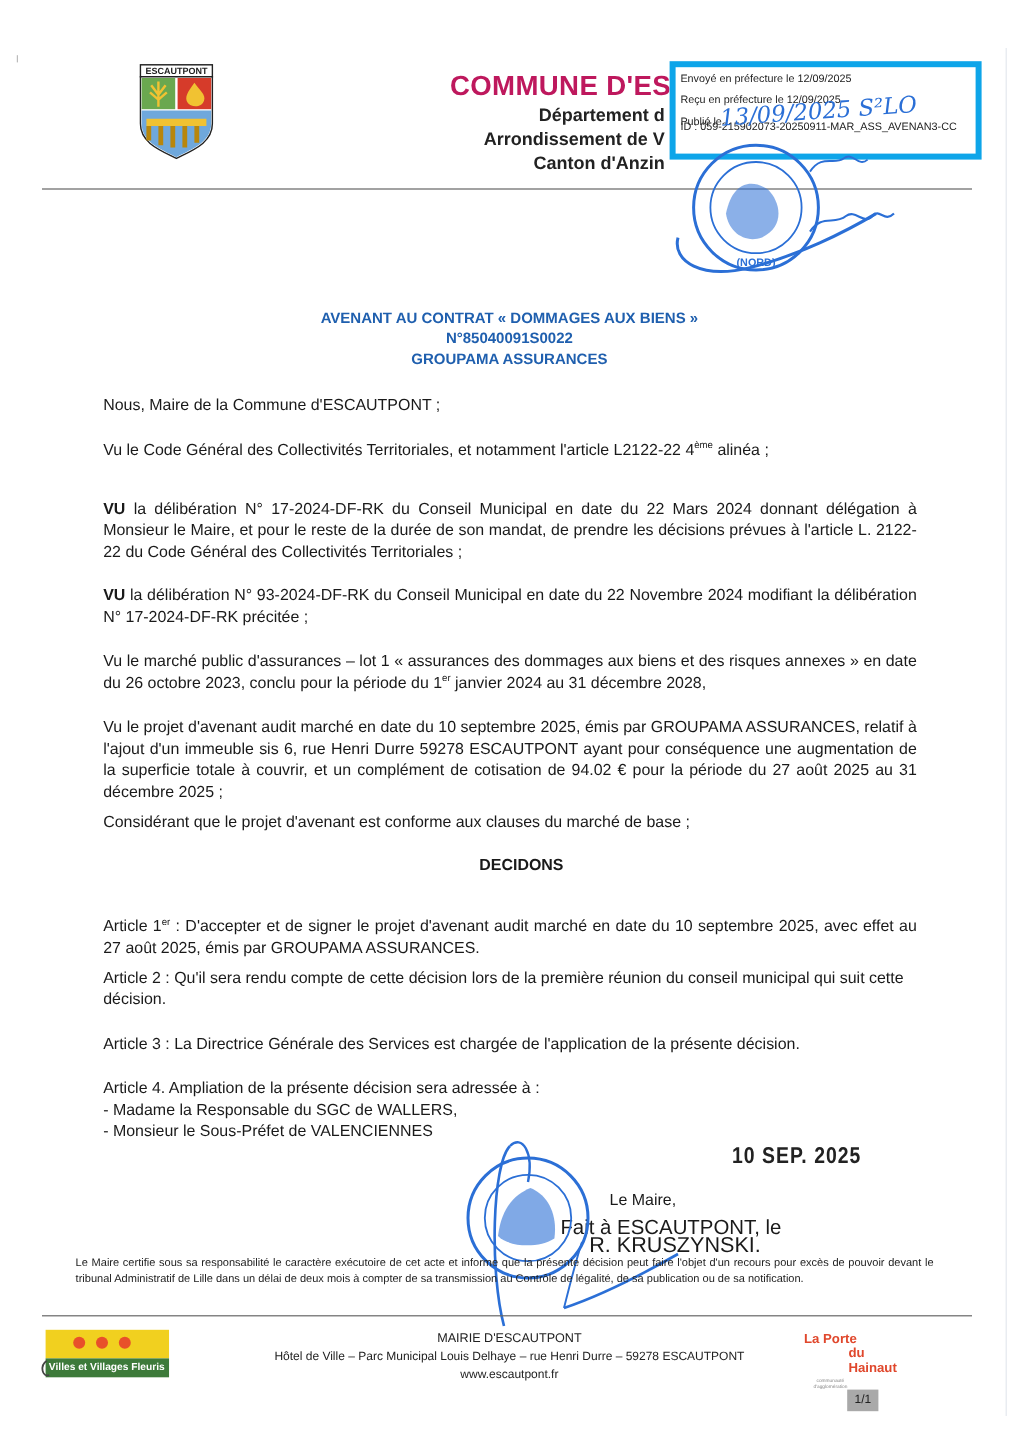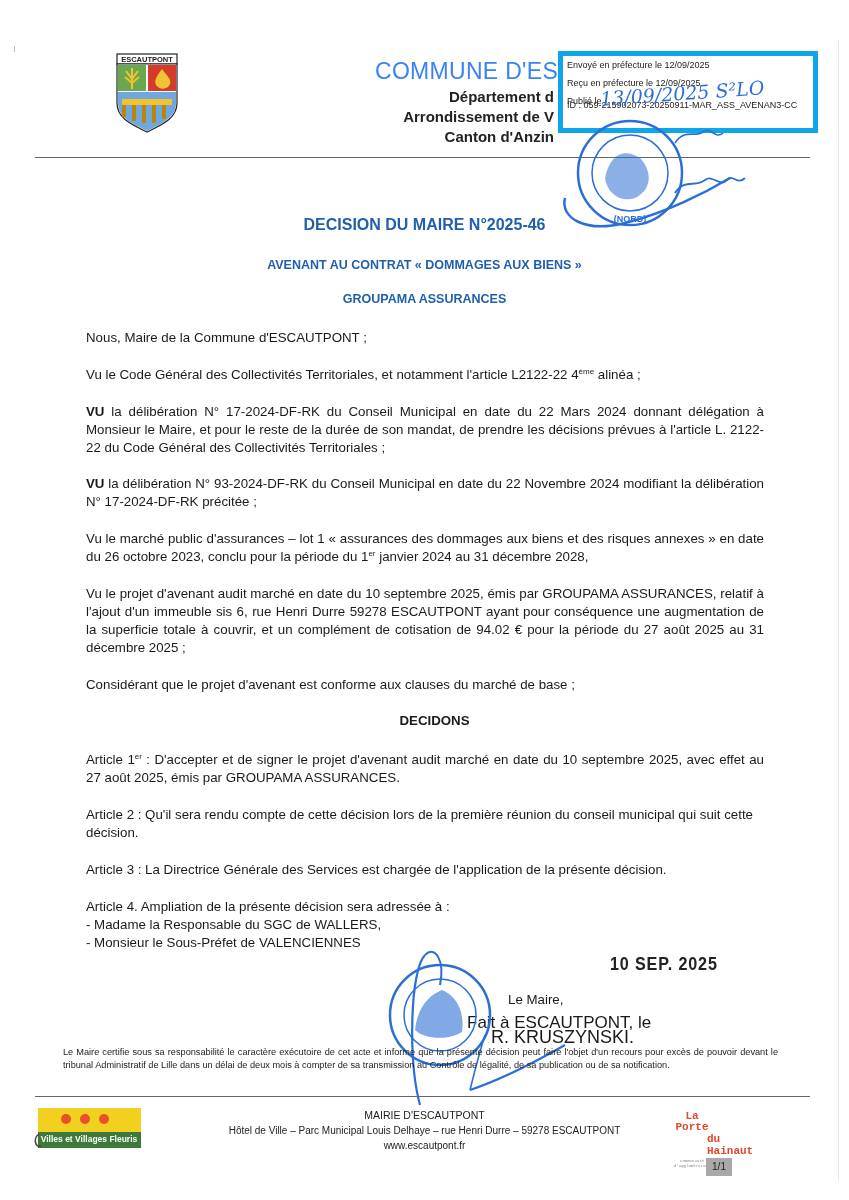--- a/index.html
+++ b/index.html
@@ -4,42 +4,42 @@
 <style>
   html, body { margin: 0; padding: 0; }
   body { width: 849px; height: 1200px; background: #ffffff; position: relative; overflow: hidden;
          font-family: "Liberation Sans", sans-serif; color: #1a1a1a; }
   .page { position: absolute; left: 0; top: 0; width: 849px; height: 1081px; }
   .edge-left { position: absolute; left: 14px; top: 46px; width: 1px; height: 6px; background: #bbb; }
   .edge-right { position: absolute; right: 10px; top: 40px; width: 1px; height: 1140px; background: #e4e8ee; }
 
   
   .crest { position: absolute; left: 116px; top: 53px; width: 62px; height: 80px; }
-  .commune-title { position: absolute; left: 375px; top: 58px; font-size: 23px; font-weight: normal; letter-spacing: 0.3px; color: #3b82f6; white-space: nowrap; }
+  .commune-title { position: absolute; left: 375px; top: 58px; font-size: 23px; font-weight: bold; letter-spacing: 0.3px; color: #be185d; white-space: nowrap; }
   .hdr-line { position: absolute; font-size: 15px; font-weight: bold; color: #222; white-space: nowrap; text-align: right; }
   .hdr-dept { right: 295px; top: 88px; }
   .hdr-arr  { right: 295px; top: 108px; }
   .hdr-canton { right: 295px; top: 128px; }
   .header-rule { position: absolute; left: 35px; top: 157px; width: 775px; height: 1px; background: #666; }
 
   .pref-box { position: absolute; left: 558px; top: 51px; width: 250px; height: 72px; border: 5px solid #0ea5e9; background: #fff; font-size: 9px; color: #222; }
   .pref-box div { position: absolute; left: 4px; white-space: nowrap; }
   .pref-l1 { top: 4px; } .pref-l2 { top: 22px; } .pref-l3 { top: 40px; } .pref-l4 { top: 44px; }
   .pref-hand { position: absolute; left: 600px; top: 82px; font-family: "DejaVu Serif", serif; font-style: italic; font-size: 19px; color: #2b6fd6; white-space: nowrap; transform: rotate(-4deg); }
 
   .stamp { position: absolute; pointer-events: none; }
 
   
   .decision-title { position: absolute; left: 0; width: 849px; top: 216px; text-align: center; font-size: 16px; font-weight: bold; color: #1f5fae; }
   .subtitle { position: absolute; left: 0; width: 849px; text-align: center; font-size: 12.5px; font-weight: bold; color: #1f5fae; }
   .st1 { top: 258px; } .st2 { top: 275px; } .st3 { top: 292px; }
 
   
   .para { position: absolute; left: 86px; width: 678px; font-size: 13.3px; line-height: 18px; color: #1a1a1a; }
-  .para.justify { text-align: justify; text-align-last: left; }
+  .para.justify { text-align: justify; text-align-last: left; margin-top: 12px; }
   .para b { font-weight: bold; }
   sup { font-size: 8px; line-height: 0; }
   .p1 { top: 329px; }
   .p2 { top: 366px; }
   .p3 { top: 403px; }
   .p4 { top: 475px; }
   .p5 { top: 530px; }
   .p6 { top: 585px; }
   .p7 { top: 676px; }
   .decidons { position: absolute; left: 0; width: 849px; top: 713px; text-align: center; font-size: 13.3px; font-weight: bold; margin-left: 10px; }
@@ -54,21 +54,21 @@
   .fait-date { position: absolute; left: 610px; top: 953px; font-size: 19px; font-weight: bold; letter-spacing: 1px; color: #222; white-space: nowrap; font-family: "Liberation Sans Narrow", "Liberation Sans", sans-serif; transform: scaleX(0.85); transform-origin: left; }
   .le-maire { position: absolute; left: 508px; top: 992px; font-size: 13.3px; }
   .maire-name { position: absolute; left: 491px; top: 1027px; font-size: 18px; }
 
   .legal { position: absolute; left: 63px; top: 1046px; width: 715px; font-size: 9.2px; line-height: 13px; color: #222; text-align: justify; text-align-last: left; }
 
   .footer-rule { position: absolute; left: 35px; top: 1096px; width: 775px; height: 1px; background: #666; }
   .flower-logo { position: absolute; left: 33px; top: 1108px; width: 108px; height: 40px; }
   .footer-center { position: absolute; left: 0; width: 849px; top: 1108px; text-align: center; font-size: 10px; line-height: 15px; color: #222; }
   .footer-center .ft-name { font-size: 10.5px; }
-  .porte-logo { position: absolute; left: 667px; top: 1111px; width: 50px; text-align: center; font-family: Liberation Mono, monospace; }
+  .porte-logo { position: absolute; left: 667px; top: 1111px; width: 50px; text-align: center; }
   .porte-l1 { font-size: 11px; font-weight: bold; color: #e0472c; line-height: 11px; }
   .porte-l2 { font-size: 11px; font-weight: bold; color: #e0472c; line-height: 12px; margin-left: 40px; }
   .porte-l3 { font-size: 4px; color: #888; line-height: 5px; margin-top: 2px; }
   .page-num { position: absolute; left: 706px; top: 1158px; width: 26px; height: 18px; background: #a9a9a9; color: #222; font-size: 10px; text-align: center; line-height: 18px; }
 </style>
 </head>
 <body>
 
 <div class="page">
   <div class="edge-left"></div>
@@ -104,22 +104,22 @@
   <svg class="stamp" style="left:555px; top:118px; width:220px; height:115px;" viewBox="0 0 220 115">
     <ellipse cx="75" cy="55" rx="52" ry="52" fill="none" stroke="#2b6fd6" stroke-width="2.5"></ellipse>
     <ellipse cx="75" cy="55" rx="38" ry="38" fill="none" stroke="#2b6fd6" stroke-width="1.5"></ellipse>
     <path d="M50 60 C55 35 70 30 85 40 C95 50 100 70 80 80 C65 85 52 75 50 60 Z" fill="#2b6fd6" opacity="0.55"></path>
     <text x="75" y="104" font-size="9" font-weight="bold" text-anchor="middle" fill="#2b6fd6" font-family="Liberation Sans, sans-serif">(NORD)</text>
     <path d="M10 80 C5 100 30 115 70 105 C110 95 150 75 175 60" fill="none" stroke="#2b6fd6" stroke-width="2.5"></path>
     <path d="M120 75 C130 60 140 70 150 62 C158 56 165 70 172 62 C178 55 182 68 190 60" fill="none" stroke="#2b6fd6" stroke-width="1.8"></path>
     <path d="M120 25 C130 10 140 20 148 14 C156 8 160 22 168 15" fill="none" stroke="#2b6fd6" stroke-width="1.6"></path>
   </svg>
 
-  <div class="decision-title">DECISION DU MAIRE N°2025-46</div>
   <div class="subtitle st1">AVENANT AU CONTRAT « DOMMAGES AUX BIENS »</div>
+  <div class="subtitle st2">N°85040091S0022</div>
   <div class="subtitle st3">GROUPAMA ASSURANCES</div>
 
   <div class="para p1">Nous, Maire de la Commune d'ESCAUTPONT ;</div>
   <div class="para p2"><span>Vu le Code Général des Collectivités Territoriales, et notamment l'article L2122-22 4</span><sup>ème</sup><span> alinéa ;</span></div>
   <div class="para justify p3"><b>VU</b><span> la délibération N° 17-2024-DF-RK du Conseil Municipal en date du 22 Mars 2024 donnant délégation à Monsieur le Maire, et pour le reste de la durée de son mandat, de prendre les décisions prévues à l'article L. 2122-22 du Code Général des Collectivités Territoriales ;</span></div>
   <div class="para justify p4"><b>VU</b><span> la délibération N° 93-2024-DF-RK du Conseil Municipal en date du 22 Novembre 2024 modifiant la délibération N° 17-2024-DF-RK précitée ;</span></div>
   <div class="para justify p5"><span>Vu le marché public d'assurances – lot 1 « assurances des dommages aux biens et des risques annexes » en date du 26 octobre 2023, conclu pour la période du 1</span><sup>er</sup><span> janvier 2024 au 31 décembre 2028,</span></div>
   <div class="para justify p6">Vu le projet d'avenant audit marché en date du 10 septembre 2025, émis par GROUPAMA ASSURANCES, relatif à l'ajout d'un immeuble sis 6, rue Henri Durre 59278 ESCAUTPONT ayant pour conséquence une augmentation de la superficie totale à couvrir, et un complément de cotisation de 94.02 € pour la période du 27 août 2025 au 31 décembre 2025 ;</div>
   <div class="para p7">Considérant que le projet d'avenant est conforme aux clauses du marché de base ;</div>
 

